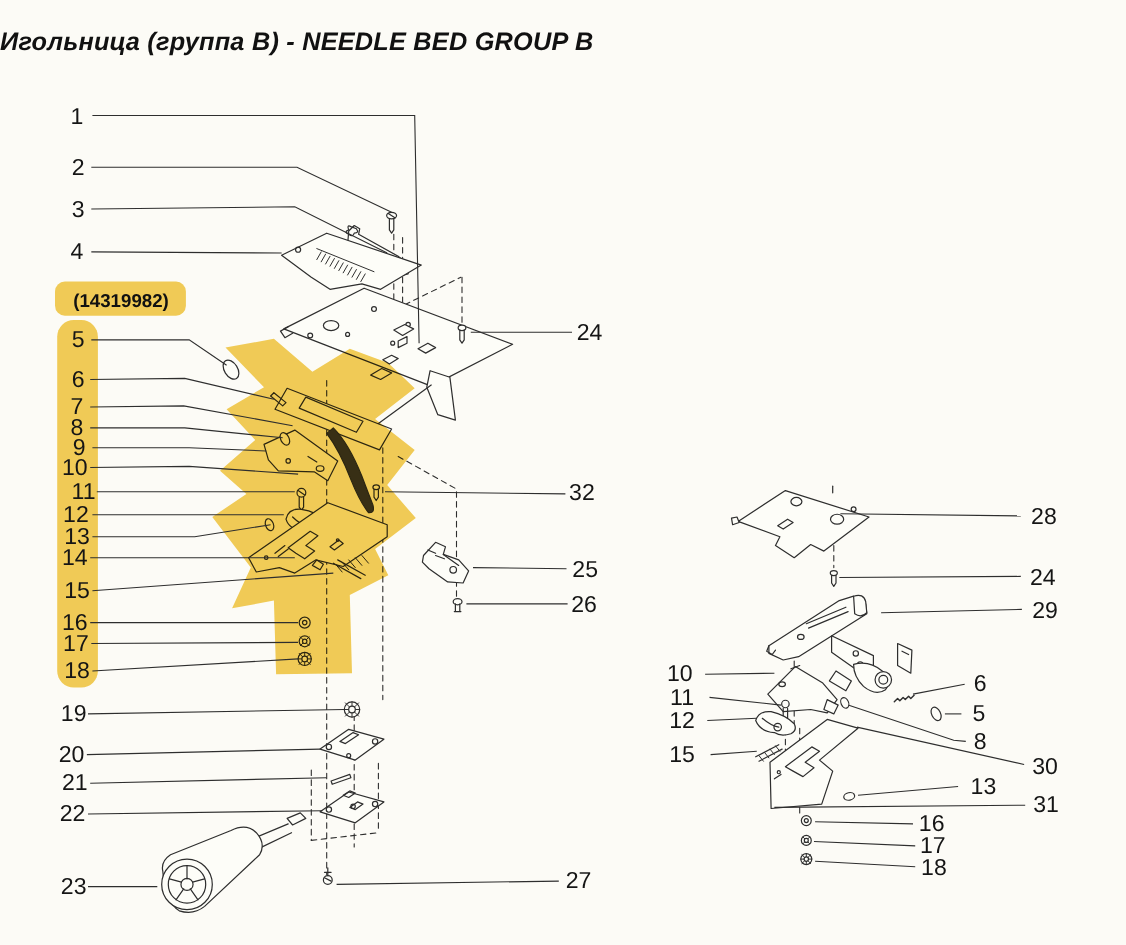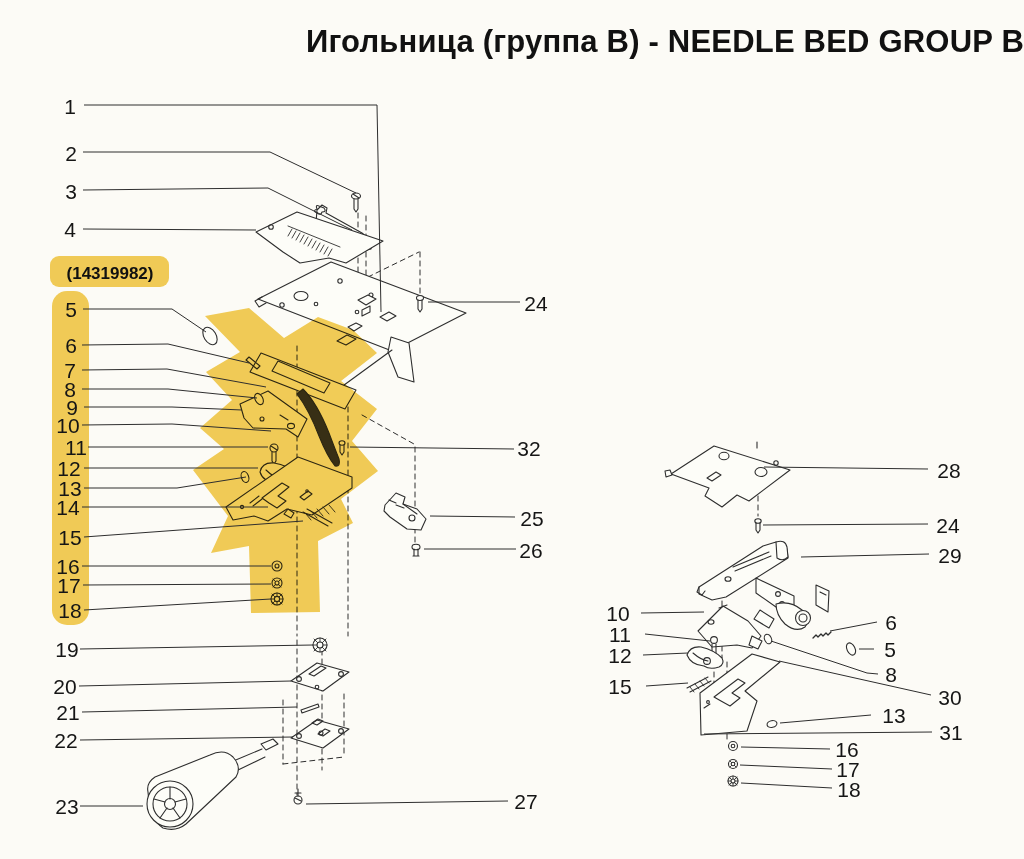--- a/index.html
+++ b/index.html
@@ -8,22 +8,23 @@
     --hl:#f2cb4c;
   }
   html,body{margin:0;padding:0;}
   body{
     width:1024px;height:859px;position:relative;overflow:hidden;
     background:var(--bg);
     font-family:"Liberation Sans", sans-serif;
   }
   .title{
     position:absolute;top:24px;left:0;width:100%;
-    text-align:right;font-size:31px;font-weight:bold;color:#111;
+    text-align:left;font-size:23px;font-weight:bold;color:#111;
     letter-spacing:0.2px;
+    font-style:italic;
   }
   svg{position:absolute;left:0;top:0;}
   .art{stroke:var(--line);fill:none;stroke-width:1.1;stroke-linejoin:round;stroke-linecap:round;}
   .fillw{fill:#fdfdf8;}
   .dash{stroke-dasharray:5 4;stroke-width:1;}
   .thin{stroke-width:0.9;}
   .hl{fill:var(--hl);mix-blend-mode:multiply;opacity:.93;stroke:none;}
   .leader{fill:none;stroke:var(--line);stroke-width:1;}
   text.callout{
     font-family:"Liberation Sans", sans-serif;

